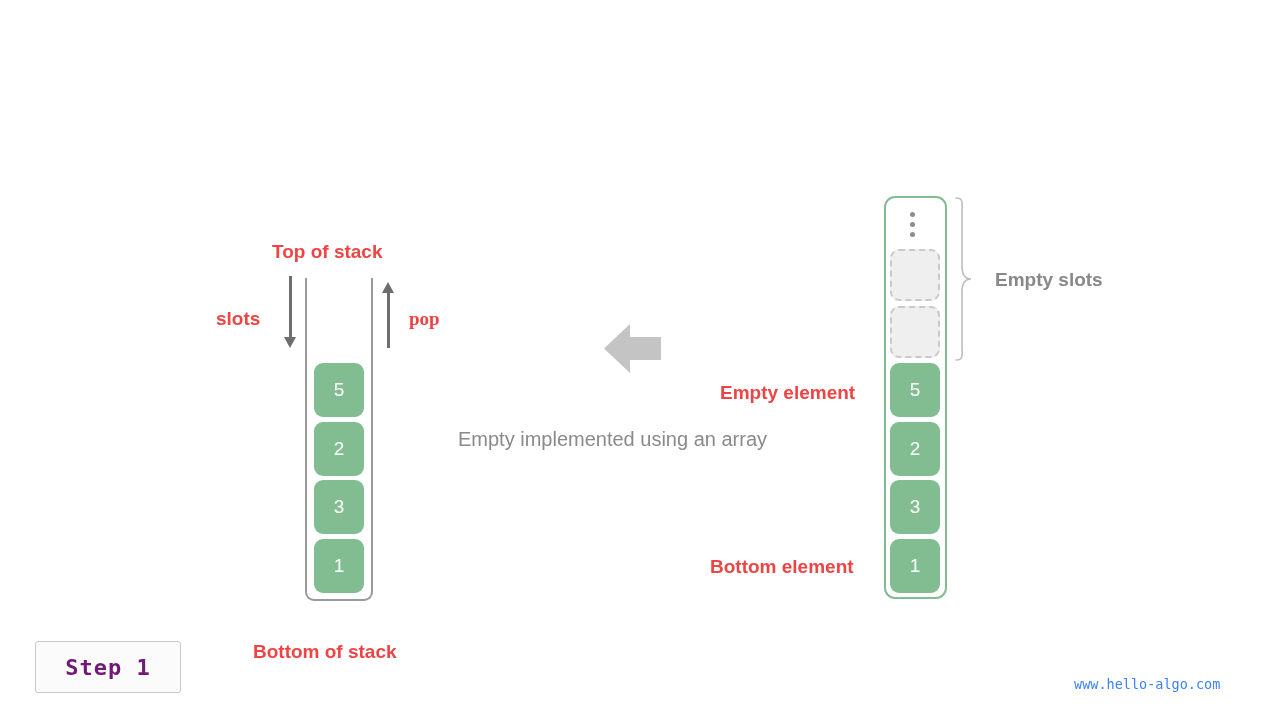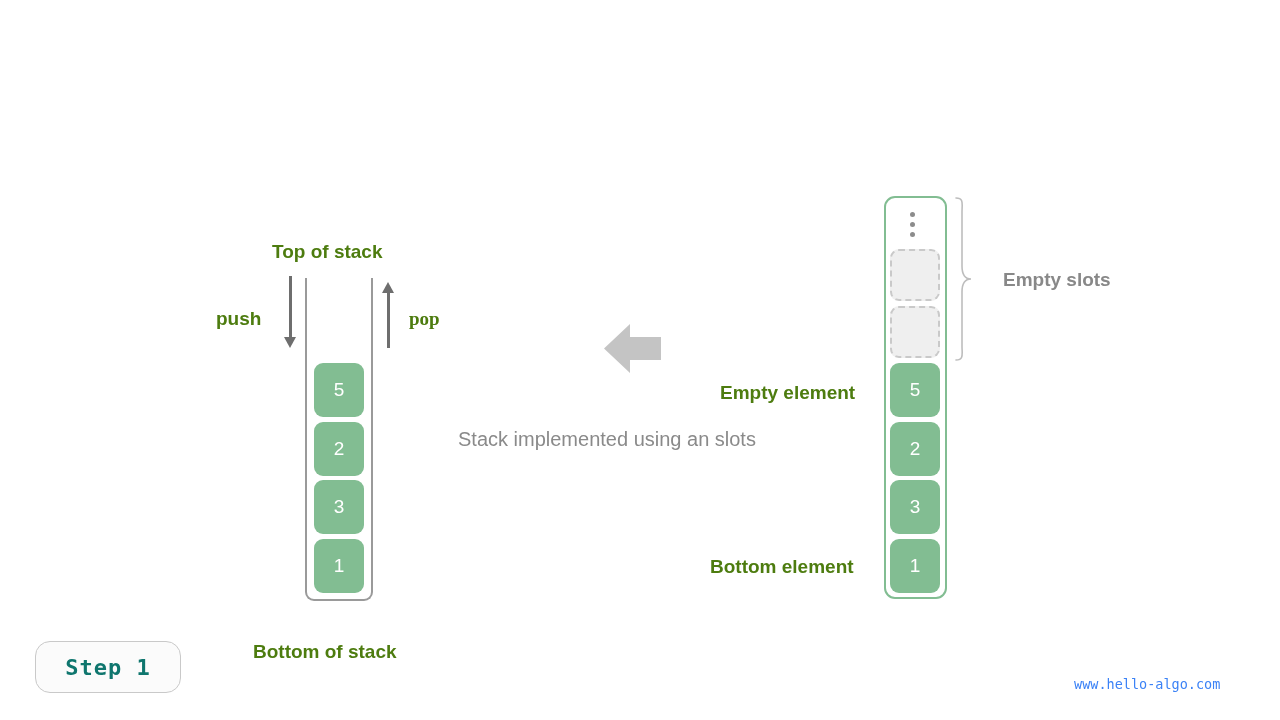--- a/index.html
+++ b/index.html
@@ -17,21 +17,21 @@
   }
 
   .canvas {
     position: absolute;
     inset: 0;
   }
 
   
   .label-dark {
     position: absolute;
-    color: #4d7c0f;
+    color: #ef4444;
     font-weight: bold;
     font-size: 19px;
     white-space: nowrap;
     line-height: 1;
   }
   .label-gray-bold {
     position: absolute;
     color: #888888;
     font-weight: bold;
     font-size: 19px;
@@ -160,26 +160,26 @@
 
   
   #step-badge {
     position: absolute;
     left: 35px;
     top: 641px;
     width: 146px;
     height: 52px;
     box-sizing: border-box;
     border: 1.5px solid #c9c9c9;
-    border-radius: 15px;
+    border-radius: 3px;
     background: #fbfbfb;
     display: flex;
     align-items: center;
     justify-content: center;
-    color: #0f766e;
+    color: #701a75;
     font-family: "DejaVu Sans Mono", monospace;
     font-size: 22px;
     font-weight: bold;
     letter-spacing: 1px;
   }
 
   
   #watermark {
     position: absolute;
     left: 1074px;
@@ -191,21 +191,21 @@
     line-height: 1;
   }
 </style>
 </head>
 <body>
 
 <div class="canvas">
 
   <div class="label-dark" style="left:272px; top:242px;">Top of stack</div>
 
-  <div class="label-dark" style="left:216px; top:309px;">push</div>
+  <div class="label-dark" style="left:216px; top:309px;">slots</div>
 
   <div class="label-dark" style="left:409px; top:309px;font-family:Liberation Serif, serif;">pop</div>
 
   <div>
     <div class="vline" style="left:289px; top:276px; height:62px;"></div>
     <div class="arrow-head-down" style="left:283.5px; top:337px;"></div>
   </div>
 
   <div>
     <div class="vline" style="left:387px; top:292px; height:56px;"></div>
@@ -218,38 +218,38 @@
   <div class="cell" style="left:314px; top:422px;">2</div>
   <div class="cell" style="left:314px; top:480px;">3</div>
   <div class="cell" style="left:314px; top:539px;">1</div>
 
   <div class="label-dark" style="left:253px; top:642px;">Bottom of stack</div>
 
   <svg id="transform-arrow" viewBox="0 0 57 49">
     <polygon points="0,24.5 26,0 26,13 57,13 57,36 26,36 26,49" fill="#c4c4c4"></polygon>
   </svg>
 
-  <div class="caption" style="left:458px; top:429px;">Stack implemented using an slots</div>
+  <div class="caption" style="left:458px; top:429px;">Empty implemented using an array</div>
 
   <div id="array-container"></div>
 
   <div id="ellipsis-icon">
     <span></span>
       <span></span>
       <span></span>
   </div>
 
   <div class="empty-slot" style="left:890px; top:249px;"></div>
   <div class="empty-slot" style="left:890px; top:306px;"></div>
 
   <svg id="empty-brace" viewBox="0 0 24 166">
     <path d="M6,2 C14,2 12,8 12,16 L12,70 C12,78 14,83 21,83 C14,83 12,88 12,96 L12,150 C12,158 14,164 6,164" fill="none" stroke="#bdbdbd" stroke-width="1.6" stroke-linecap="round"></path>
   </svg>
 
-  <div class="label-gray-bold" style="left:995px; top:270px;margin-left:8px;">Empty slots</div>
+  <div class="label-gray-bold" style="left:995px; top:270px;">Empty slots</div>
 
   <div class="cell" style="left:890px; top:363px;">5</div>
   <div class="cell" style="left:890px; top:422px;">2</div>
   <div class="cell" style="left:890px; top:480px;">3</div>
   <div class="cell" style="left:890px; top:539px;">1</div>
 
   <div class="label-dark" style="left:720px; top:383px;">Empty element</div>
 
   <div class="label-dark" style="left:710px; top:557px;">Bottom element</div>
 

